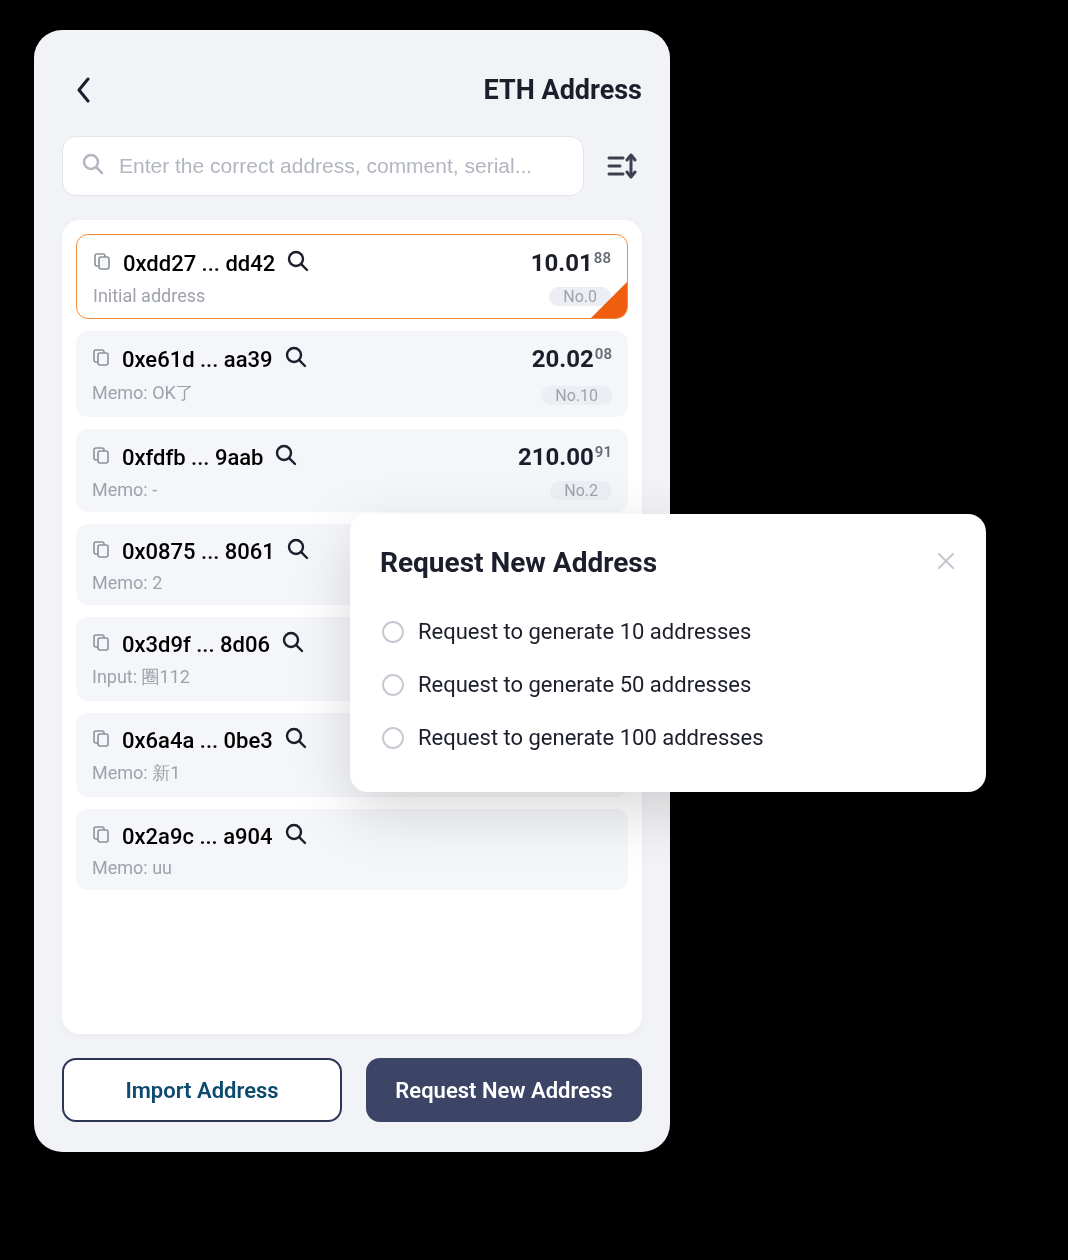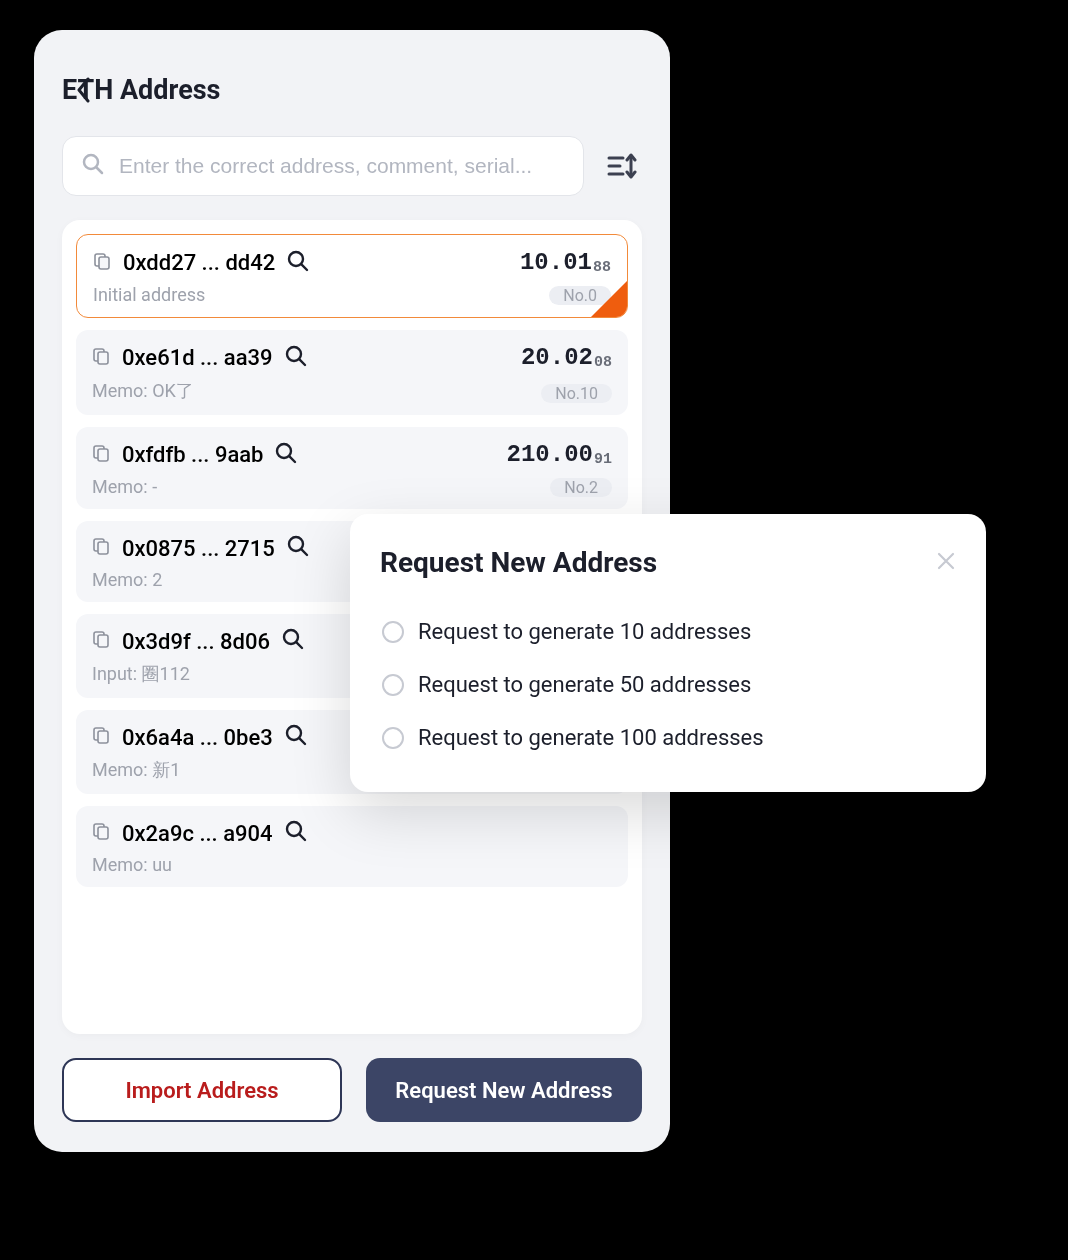--- a/index.html
+++ b/index.html
@@ -20,21 +20,21 @@
     background: #f2f3f6;
     border-radius: 28px;
     box-shadow: 0 0 0 1px rgba(0,0,0,0.02), 0 20px 60px rgba(0,0,0,0.08);
     padding: 40px 28px 30px 28px;
     display: flex;
     flex-direction: column;
   }
   .header {
     display: flex;
     align-items: center;
-    justify-content: flex-start;
+    justify-content: flex-end;
     position: relative;
     height: 40px;
     margin-bottom: 26px;
   }
   .back-btn {
     position: absolute;
     left: 8px;
     top: 50%;
     transform: translateY(-50%);
     width: 28px; height: 28px;
@@ -119,22 +119,21 @@
     font-weight: 500;
     color: #000000;
   }
   .lookup-icon svg { width:22px; height:22px; }
   .balance {
     margin-left:auto;
     font-size: 24px;
     font-weight: 700;
     color: #1c1f2b;
     display:flex;
-    align-items:flex-end;
-    font-family:Liberation Mono, monospace;
+    align-items:flex-start;
   }
   .balance .frac { font-size: 15px; font-weight:600; color:#696d78; margin-left:1px;}
   .addr-row2 {
     display:flex;
     align-items:flex-end;
     margin-top: 8px;
   }
   .memo {
     font-size: 18px;
     color: #9ea2ac;
@@ -158,21 +157,21 @@
     border-radius: 14px;
     font-size: 22px;
     font-weight: 600;
     display:flex;
     align-items:center;
     justify-content:center;
     cursor:pointer;
   }
   .btn-outline {
     border: 2px solid #2e3656;
-    color: #b91c1c;
+    color: #0c4a6e;
     background:#fff;
   }
   .btn-solid {
     background: #3c4566;
     color:#fff;
     border:none;
   }
 
   .modal {
     position:absolute;
@@ -334,21 +333,21 @@
           <span class="memo">Memo: -</span>
           <span class="badge">No.2</span>
         </div>
       </div>
       <div class="addr-item">
         <div class="addr-row1">
           <span class="copy-icon"><svg viewBox="0 0 18 18">
               <rect x="2" y="2" width="10" height="12" rx="2" fill="none" stroke="#8d919c" stroke-width="1.6"></rect>
               <rect x="6" y="5" width="10" height="12" rx="2" fill="#f5f6f9" stroke="#8d919c" stroke-width="1.6"></rect>
             </svg></span>
-          <span class="addr-text">0x0875 ... 2715</span>
+          <span class="addr-text">0x0875 ... 8061</span>
           <span class="lookup-icon"><svg viewBox="0 0 22 22">
               <circle cx="9" cy="9" r="7" fill="none" stroke="#1c1f2b" stroke-width="2.4"></circle>
               <line x1="14.2" y1="14.2" x2="20" y2="20" stroke="#1c1f2b" stroke-width="2.4" stroke-linecap="round"></line>
             </svg></span>
         </div>
         <div class="addr-row2">
           <span class="memo">Memo: 2</span>
         </div>
       </div>
       <div class="addr-item">

